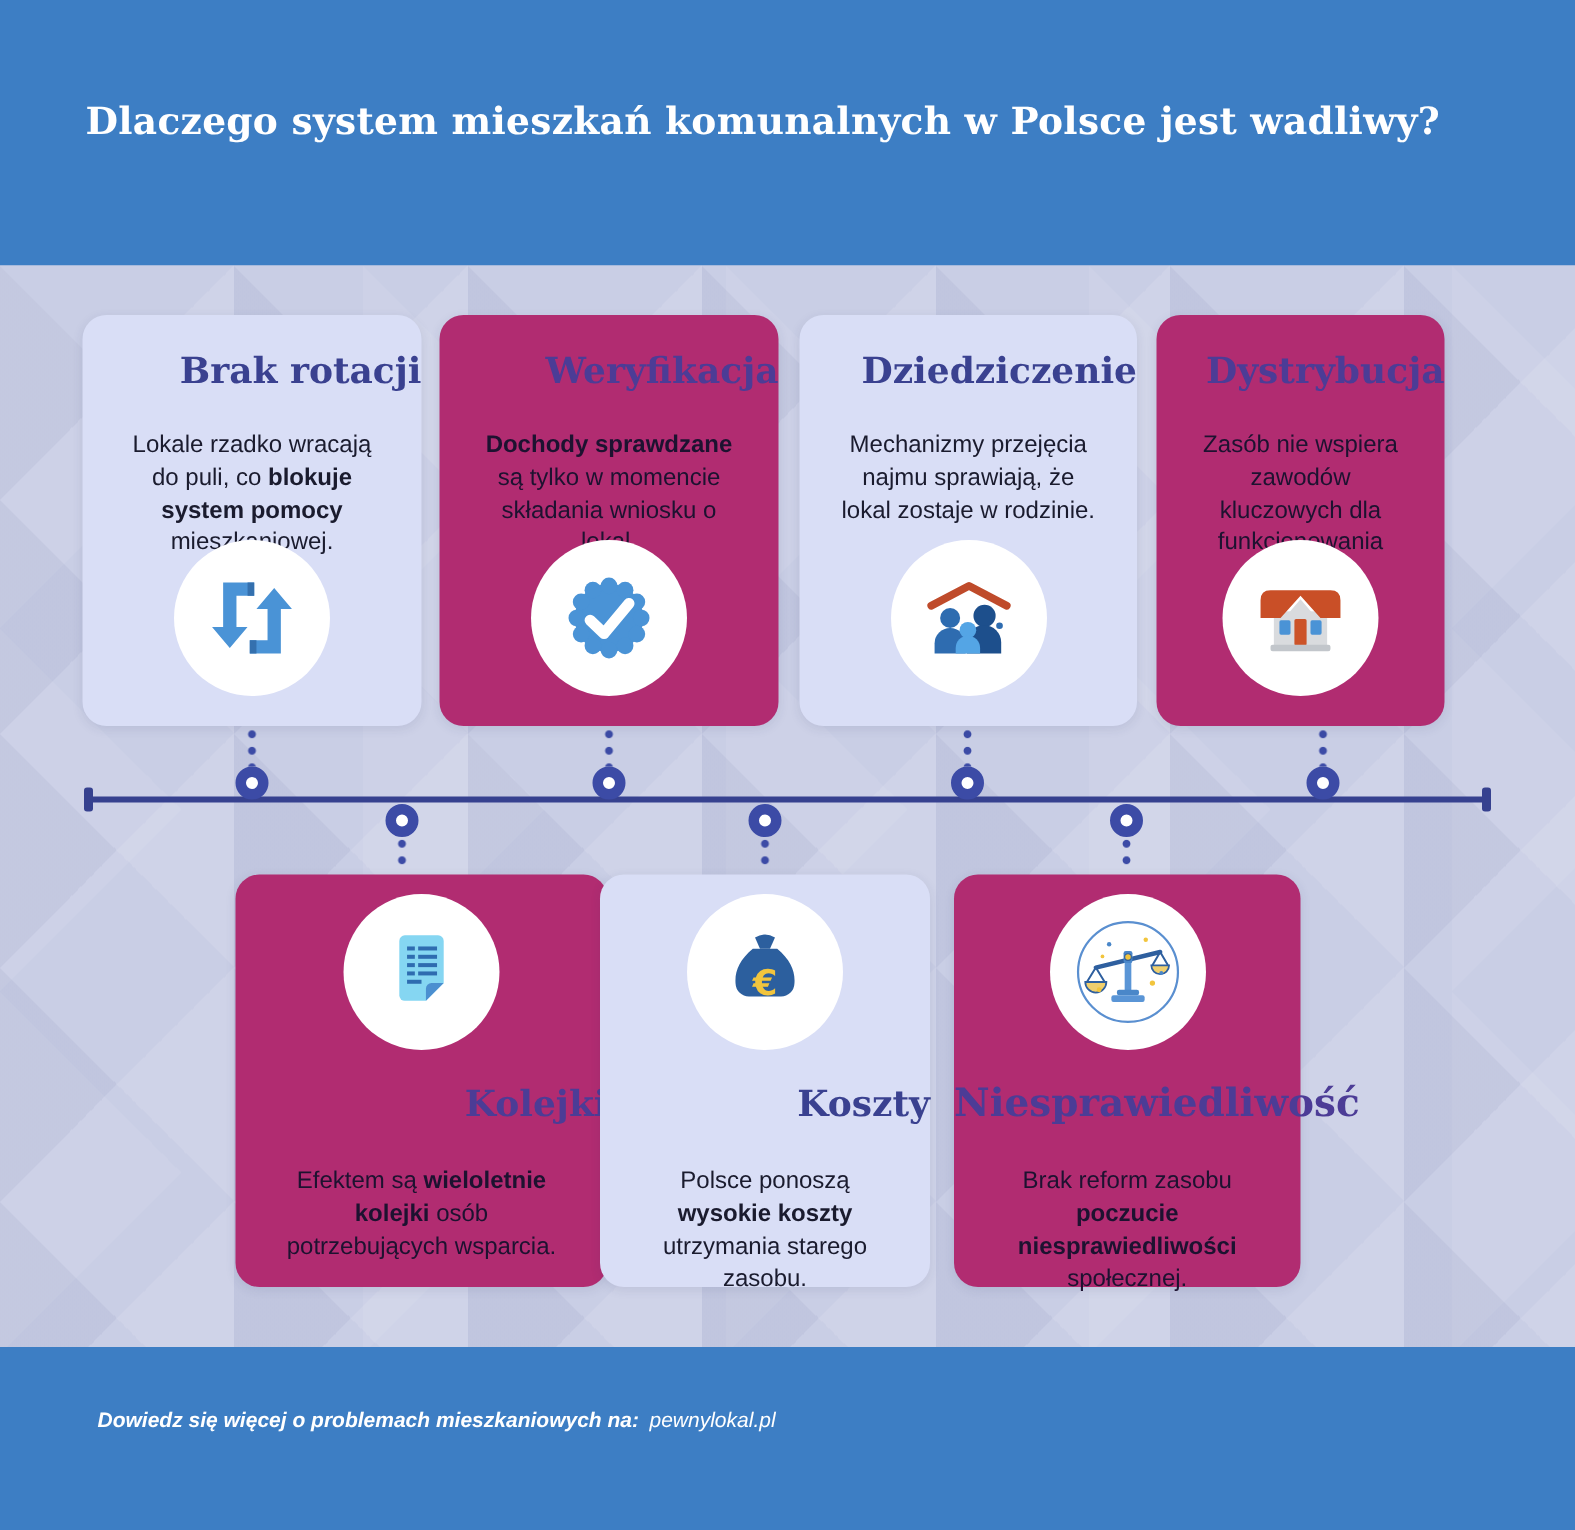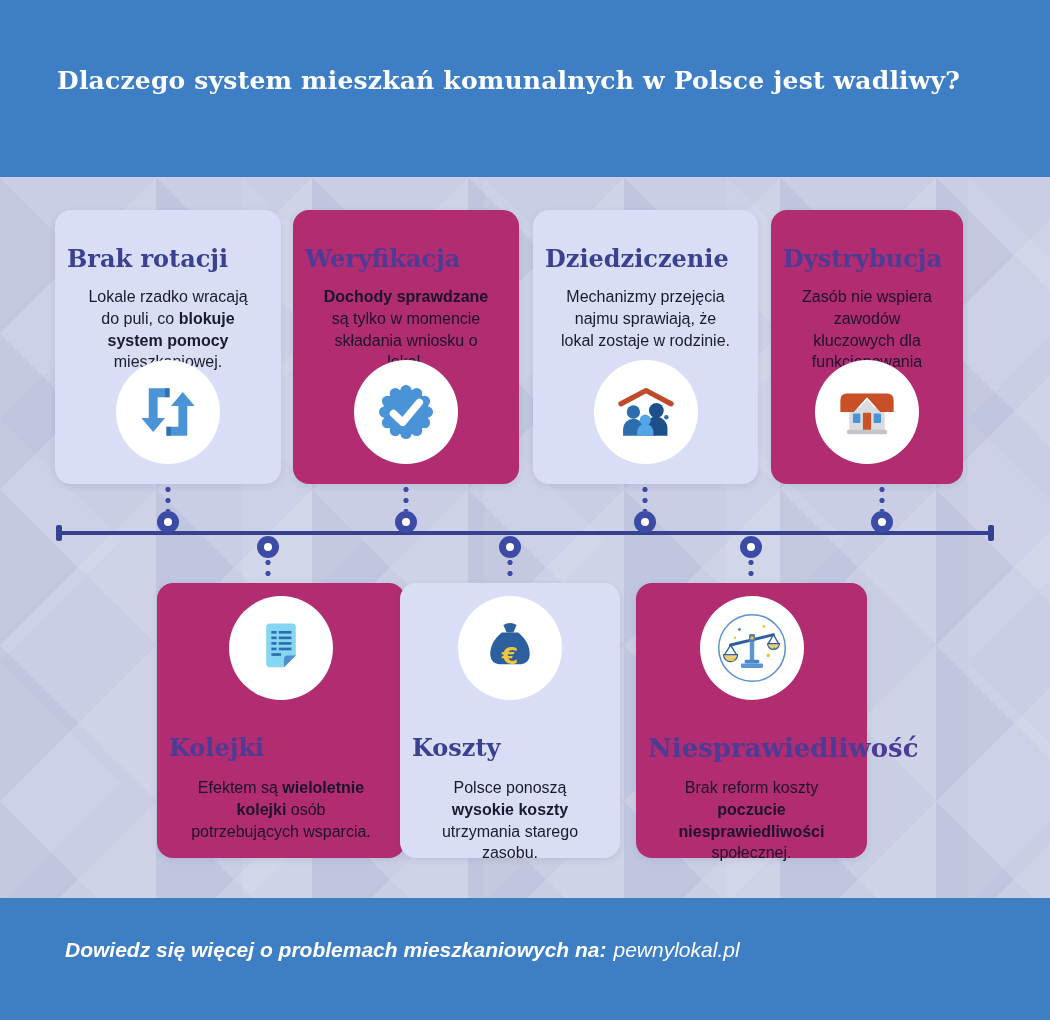--- a/index.html
+++ b/index.html
@@ -7,38 +7,38 @@
         font-family:"Liberation Sans",sans-serif;background:var(--background,#c9cee5);}
 
   
   .band{position:absolute;left:0;right:0;background:var(--header_blue,#3d7ec4);}
   .band.header{top:0;height:177px;}
   .band.footer{top:898px;height:122px;}
   .page-title{position:absolute;left:57px;top:66px;margin:0;white-space:nowrap;
       font-family:"DejaVu Serif",serif;font-weight:700;font-size:25px;
       letter-spacing:.2px;color:#ffffff;}
   .footer-text{position:absolute;left:65px;top:40px;margin:0;color:#ffffff;
-      font-style:italic;font-size:21px;white-space:nowrap;text-align:right;}
+      font-style:italic;font-size:14px;white-space:nowrap;text-align:right;}
   .footer-text .lbl{font-weight:700;}
   .footer-text .site{font-weight:400;margin-left:7px;}
 
   
   .content{position:absolute;left:0;top:177px;right:0;height:721px;
       background-color:var(--background,#c9cee5);
       background-image:
         conic-gradient(from 45deg at 50% 50%, rgba(255,255,255,.10) 0deg 90deg,
           rgba(0,0,0,0) 90deg 180deg, rgba(116,126,168,.10) 180deg 270deg, rgba(0,0,0,0) 270deg 360deg),
         conic-gradient(from 225deg at 50% 50%, rgba(255,255,255,.07) 0deg 90deg, rgba(0,0,0,0) 90deg 360deg);
       background-size:156px 156px, 242px 242px;}
 
   
   .card{position:absolute;border-radius:16px;box-shadow:0 2px 7px rgba(42,52,96,.10);}
   .card.light{background:var(--light_card,#d9def6);}
   .card.magenta{background:var(--magenta,#b12c71);}
-  .card-title{position:absolute;left:0;right:0;margin:12px;text-align:left;
+  .card-title{position:absolute;left:0;right:0;margin:0;text-align:right;
       font-family:"DejaVu Serif",serif;font-weight:700;font-size:24px;
       color:var(--title_indigo,#3a4190);}
   .card.magenta .card-title{color:#4c3c96;}
   .card-title.long-title{font-size:26px;}
   .card-body{position:absolute;left:11px;right:11px;margin:16px;text-align:center;
       font-size:16px;line-height:1.36;color:var(--body_text,#1a1b2e);}
   .card.magenta .card-body{color:#1d1230;}
   .card-body .b{font-weight:700;}
   .card.toprow .card-title{top:22px;}
   .card.toprow .card-body{top:60px;}
@@ -232,21 +232,21 @@
     <h2 class="card-title">Koszty</h2>
     <p class="card-body"><span>Polsce ponoszą </span><span class="b">wysokie koszty</span><span> utrzymania starego zasobu.</span></p>
     <div class="icon-circle">
       <svg class="icon-svg">
             <use href="#sym-money-bag-euro-icon"></use>
           </svg>
     </div>
   </article>
       <article class="card magenta botrow" style="left: 636px; top: 583px; width: 231px; height: 275px;">
     <h2 class="card-title long-title">Niesprawiedliwość</h2>
-    <p class="card-body"><span>Brak reform koszty </span><span class="b">poczucie niesprawiedliwości</span><span> społecznej.</span></p>
+    <p class="card-body"><span>Brak reform zasobu </span><span class="b">poczucie niesprawiedliwości</span><span> społecznej.</span></p>
     <div class="icon-circle">
       <svg class="icon-svg">
             <use href="#sym-scales-of-justice-icon"></use>
           </svg>
     </div>
   </article>
     </section>
 
   <div class="band footer">
     <p class="footer-text">

